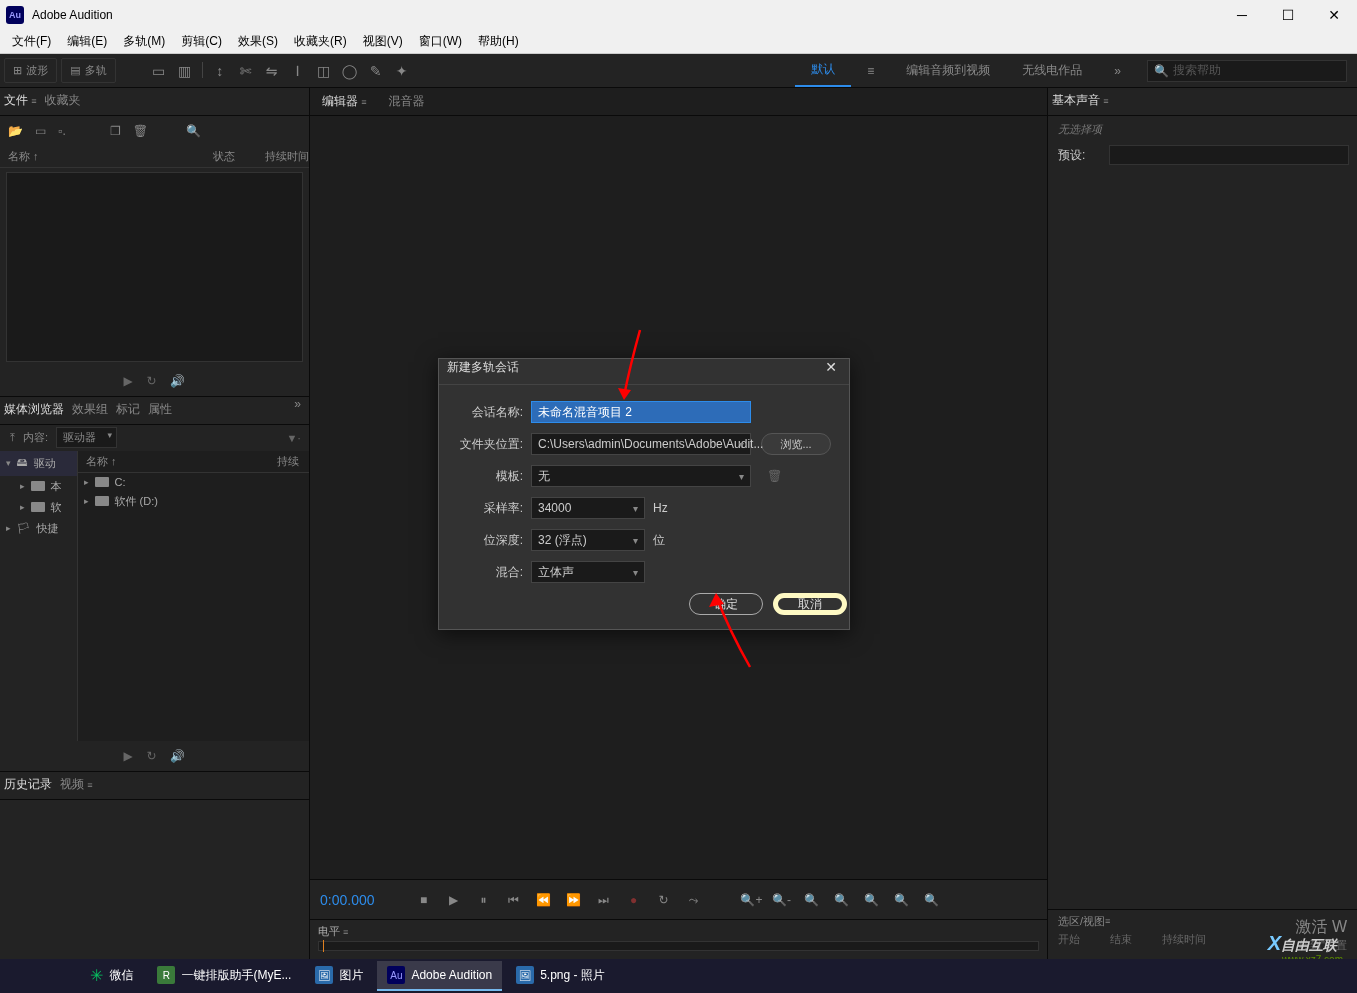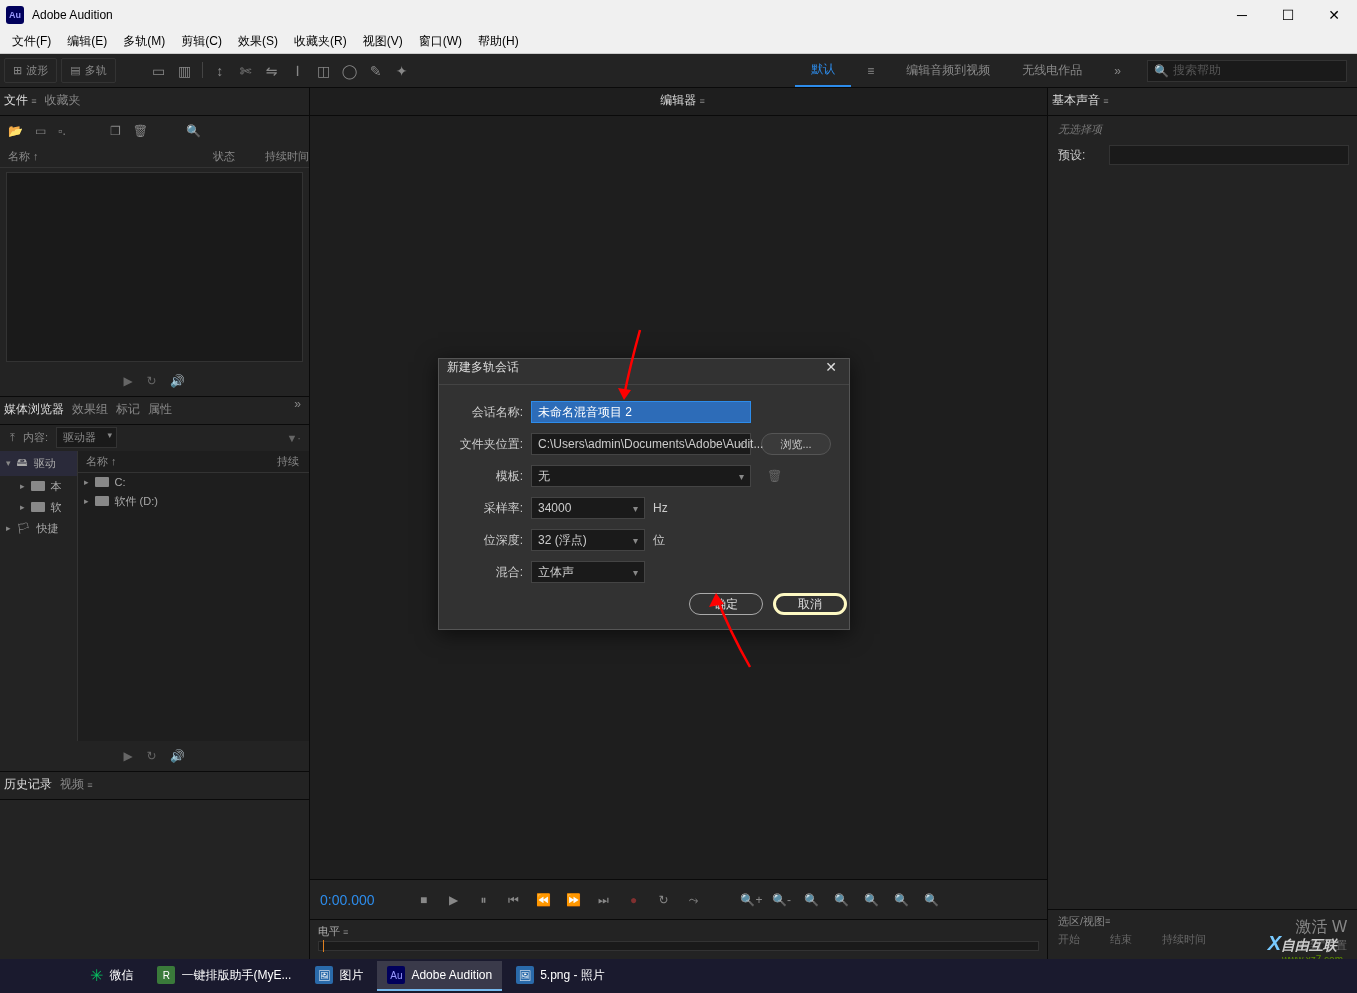--- a/index.html
+++ b/index.html
@@ -51,21 +51,21 @@
 .media-left { width: 78px; background: #232323; border-right: 1px solid #333; }
 .media-right { flex: 1; background: #1e1e1e; }
 .tree-item { display: flex; align-items: center; gap: 6px; padding: 3px 6px; color: #aaa; font-size: 11px; }
 .tree-item.indent { padding-left: 20px; }
 .drive-icon { width: 14px; height: 10px; background: #888; border-radius: 1px; }
 .media-head { height: 22px; display: flex; align-items: center; padding-left: 8px; color: #888; font-size: 11px; border-bottom: 1px solid #333;}
 
 .history-section { border-top: 1px solid #0a0a0a; flex: 1; }
 
 
-.editor-header { height: 28px; display: flex; align-items: center; border-bottom: 1px solid #0a0a0a; padding-left: 8px; gap: 14px; flex-direction: column; }
+.editor-header { height: 28px; display: flex; align-items: center; border-bottom: 1px solid #0a0a0a; padding-left: 8px; gap: 14px; }
 .editor-body { flex: 1; background: #1e1e1e; position: relative; }
 .transport-bar { height: 40px; background: #232323; border-top: 1px solid #0a0a0a; display: flex; align-items: center; padding: 0 10px; gap: 8px; }
 .timecode { color: #2d8ceb; font-size: 14px; margin-right: 30px; }
 .transport-btn { width: 22px; height: 22px; display: flex; align-items: center; justify-content: center; color: #888; }
 .transport-btn.rec { color: #803030; }
 .level-bar { height: 40px; background: #232323; border-top: 1px solid #0a0a0a; padding: 4px 8px;}
 .level-tab { color: #aaa; font-size: 11px; margin-bottom: 2px;}
 .level-track { height: 10px; background: #1a1a1a; border: 1px solid #333; position: relative;}
 .level-playhead { position: absolute; left: 4px; top: -2px; bottom: -2px; width: 1px; background: #e08020;}
 .right-row { height: 26px; display: flex; align-items: center; padding-left: 10px; color: #777; font-size: 11px; font-style: italic;}
@@ -79,21 +79,21 @@
 .form-row { display: flex; align-items: center; margin-bottom: 10px; }
 .form-label { width: 66px; text-align: right; color: #ccc; font-size: 12px; margin-right: 8px;}
 .form-input { flex: 1; height: 22px; background: #1a1a1a; border: 1px solid #2d8ceb; color: #fff; padding: 0 6px; font-size: 12px;}
 .form-input.sel { background: #2d6cb8; }
 .form-select { height: 22px; background: #1a1a1a; border: 1px solid #444; color: #ccc; padding: 0 6px; font-size: 12px; position: relative; display: flex; align-items: center;}
 .form-select::after { content: "▾"; position: absolute; right: 6px; color: #888; font-size: 10px;}
 .form-unit { margin-left: 8px; color: #ccc; font-size: 12px; }
 .browse-btn { width: 70px; height: 22px; background: #3a3a3a; border: 1px solid #555; border-radius: 11px; color: #ccc; font-size: 11px; margin-left: 10px; display: flex; align-items: center; justify-content: center;}
 .trash-icon { margin-left: 16px; color: #666; }
 .dialog-buttons { display: flex; justify-content: flex-end; gap: 10px; margin-top: 10px;}
-.dlg-btn { width: 74px; height: 22px; border: 3px solid #fef9c3; border-radius: 11px; background: transparent; color: #ddd; font-size: 12px; display: flex; align-items: center; justify-content: center;}
+.dlg-btn { width: 74px; height: 22px; border: 5px solid #fef9c3; border-radius: 11px; background: transparent; color: #ddd; font-size: 12px; display: flex; align-items: center; justify-content: center;}
 .dlg-btn.primary { border: 1px solid #aaa; }
 
 
 .arrow { position: absolute; pointer-events: none; }
 .arrow-line { stroke: #ff0000; stroke-width: 2.5; fill: none; }
 .arrow-head { fill: #ff0000; }
 
 
 .taskbar { position: absolute; bottom: 0; left: 0; right: 0; height: 34px; background: #1a1a2e; display: flex; align-items: center; padding-left: 80px; gap: 4px;}
 .task-item { height: 30px; padding: 0 10px; display: flex; align-items: center; gap: 6px; color: #fff; font-size: 12px; border-bottom: 2px solid transparent;}

